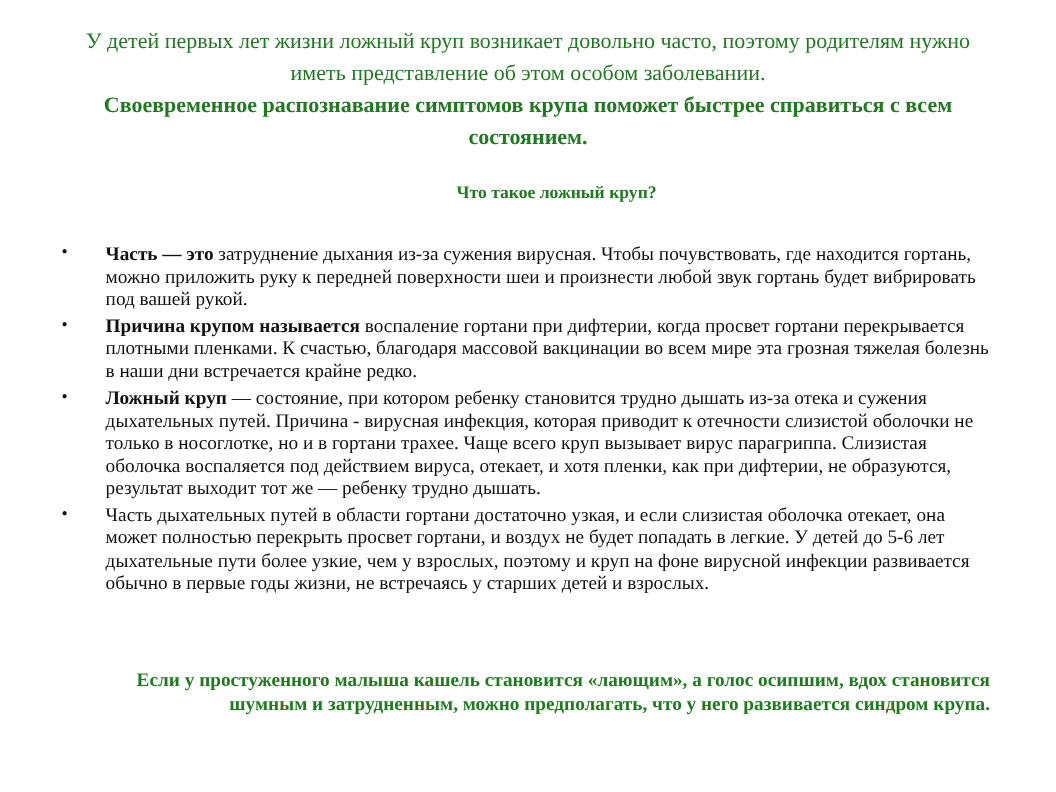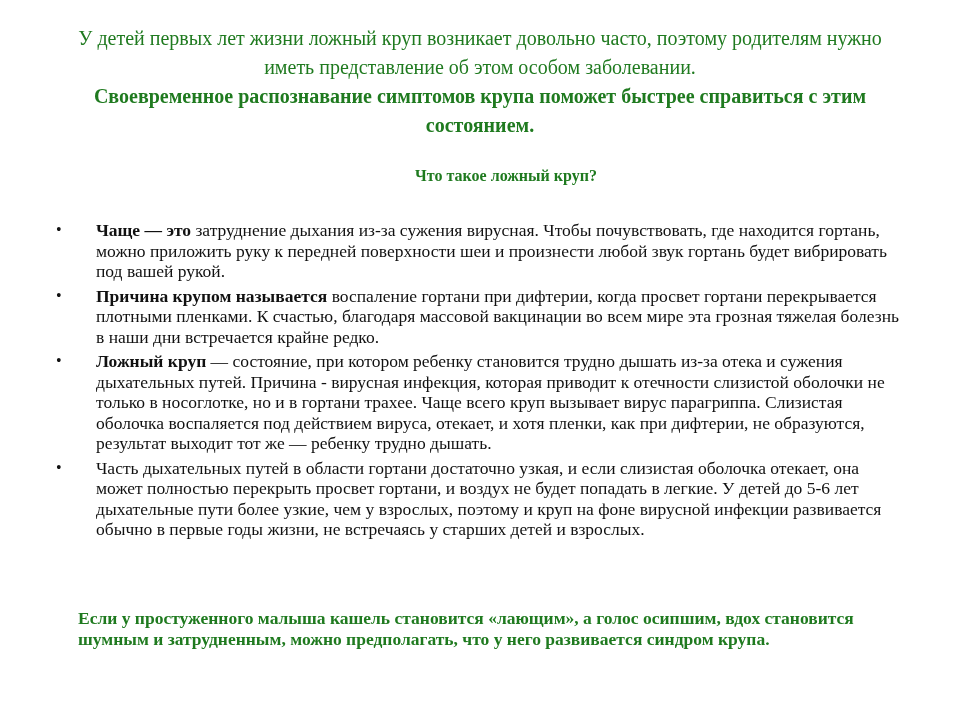--- a/index.html
+++ b/index.html
@@ -65,46 +65,46 @@
       position: absolute;
       left: 2px;
       top: 0;
       font-size: 16px;
     }
     .bullets li .term {
       font-weight: bold;
     }
     .closing {
       position: absolute;
-      left: 78px;
+      left: 90px;
       top: 608px;
       width: 810px;
-      text-align: left;
+      text-align: right;
       color: #1f7a1f;
       font-weight: bold;
       font-size: 17.5px;
       line-height: 20.5px;
     }
   </style>
 </head>
 <body>
 
 <div class="slide">
 
   <div class="intro">
     <div>У детей первых лет жизни ложный круп возникает довольно часто, поэтому родителям нужно иметь представление об этом особом заболевании.</div>
-    <div class="bold">Своевременное распознавание симптомов крупа поможет быстрее справиться с этим состоянием.</div>
+    <div class="bold">Своевременное распознавание симптомов крупа поможет быстрее справиться с всем состоянием.</div>
   </div>
 
   <div class="question">Что такое ложный круп?</div>
 
   <ul class="bullets">
     <li>
       <span class="bullet">•</span>
-      <span class="term">Чаще — это</span><span> затруднение  дыхания из-за сужения вирусная. Чтобы почувствовать, где находится гортань, можно приложить руку к передней поверхности шеи и произнести любой звук гортань будет вибрировать под вашей рукой.</span>
+      <span class="term">Часть — это</span><span> затруднение  дыхания из-за сужения вирусная. Чтобы почувствовать, где находится гортань, можно приложить руку к передней поверхности шеи и произнести любой звук гортань будет вибрировать под вашей рукой.</span>
     </li>
     <li>
       <span class="bullet">•</span>
       <span class="term">Причина крупом называется</span><span> воспаление гортани при дифтерии, когда просвет гортани перекрывается  плотными пленками. К счастью, благодаря массовой вакцинации во всем мире эта грозная тяжелая болезнь в наши дни встречается крайне редко.</span>
     </li>
     <li>
       <span class="bullet">•</span>
       <span class="term">Ложный круп</span><span> — состояние, при котором ребенку становится трудно дышать из-за отека и сужения дыхательных путей. Причина - вирусная инфекция, которая приводит к отечности слизистой оболочки не только в носоглотке, но и в гортани трахее. Чаще всего круп вызывает вирус парагриппа. Слизистая оболочка воспаляется под действием вируса, отекает, и хотя пленки, как при дифтерии, не образуются, результат выходит тот же — ребенку трудно дышать.</span>
     </li>
     <li>

